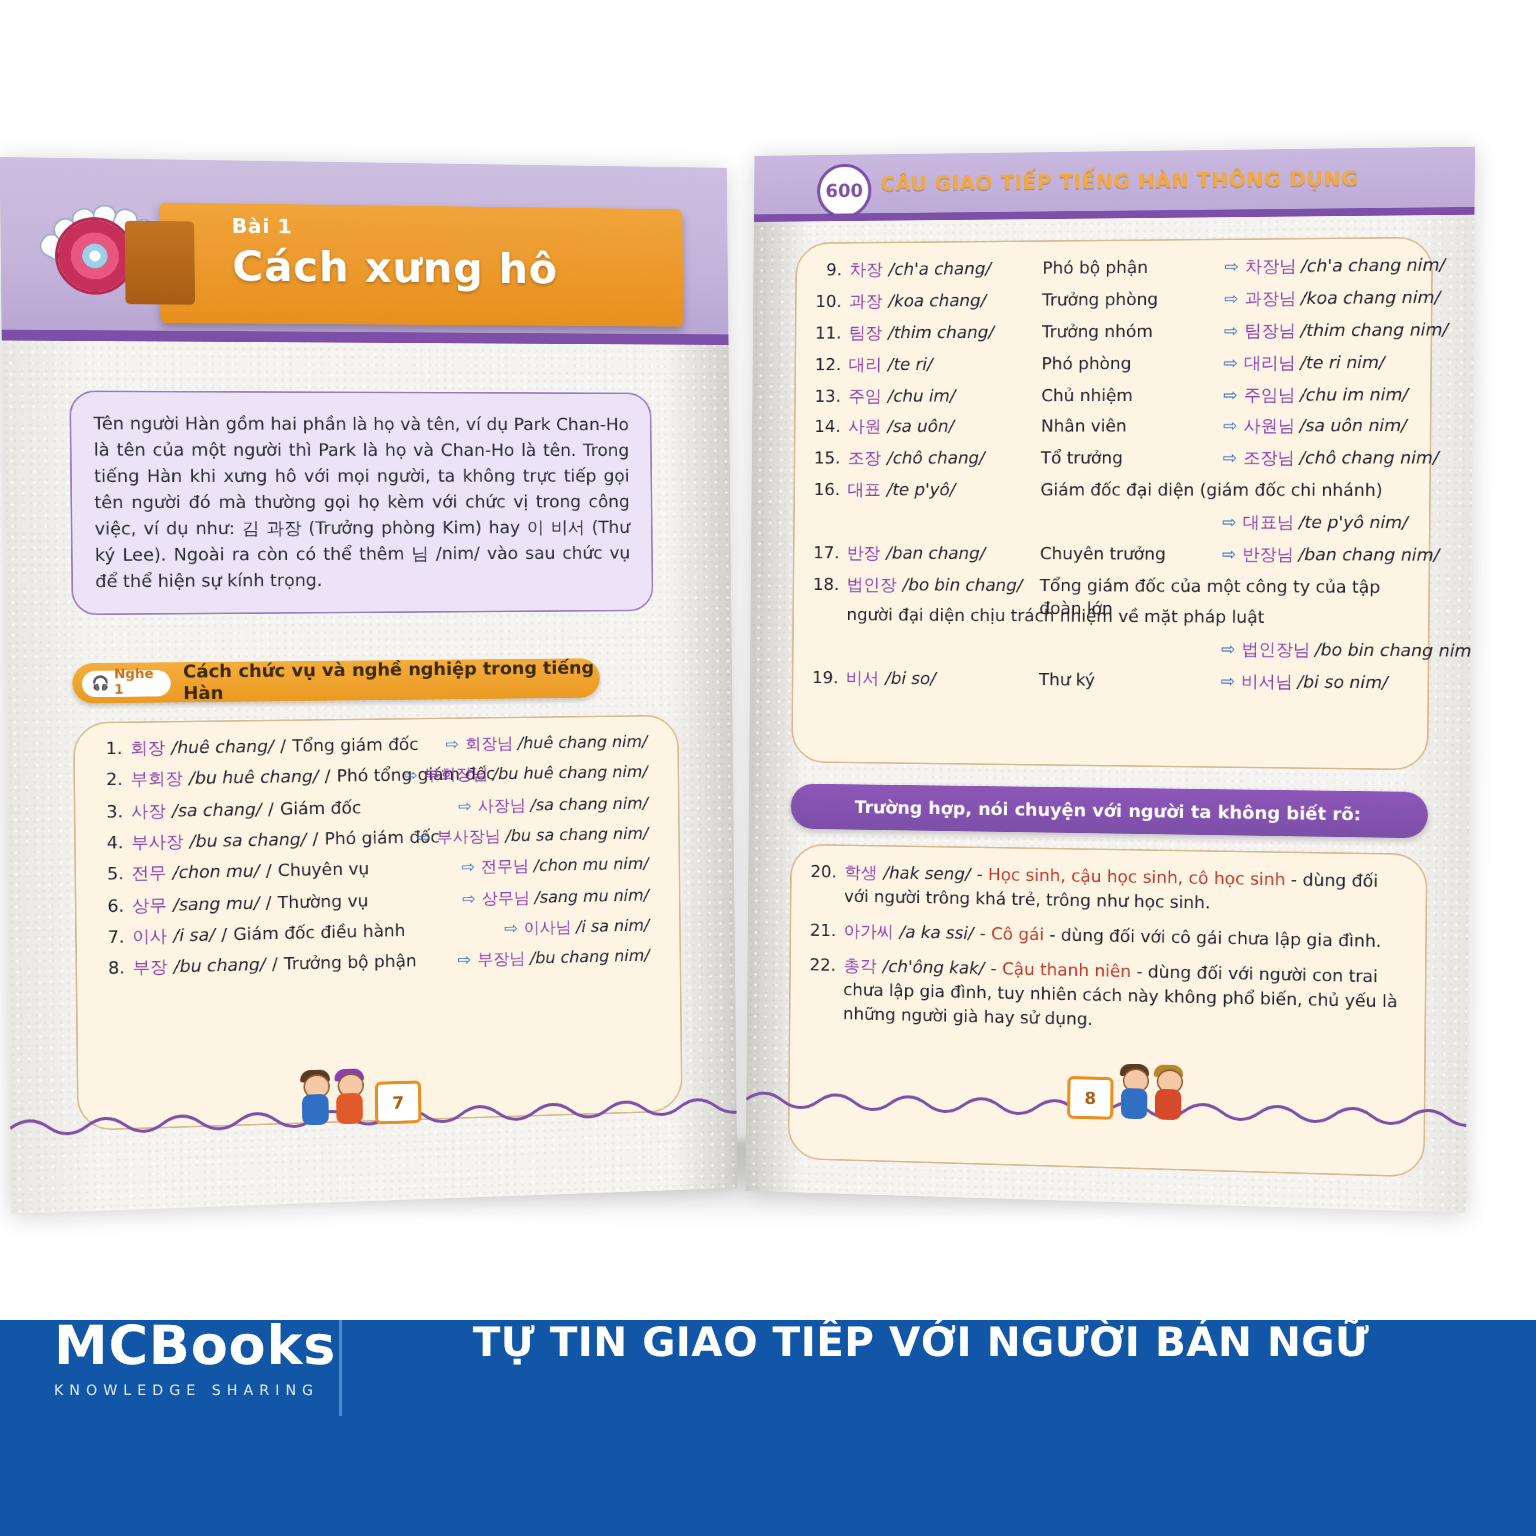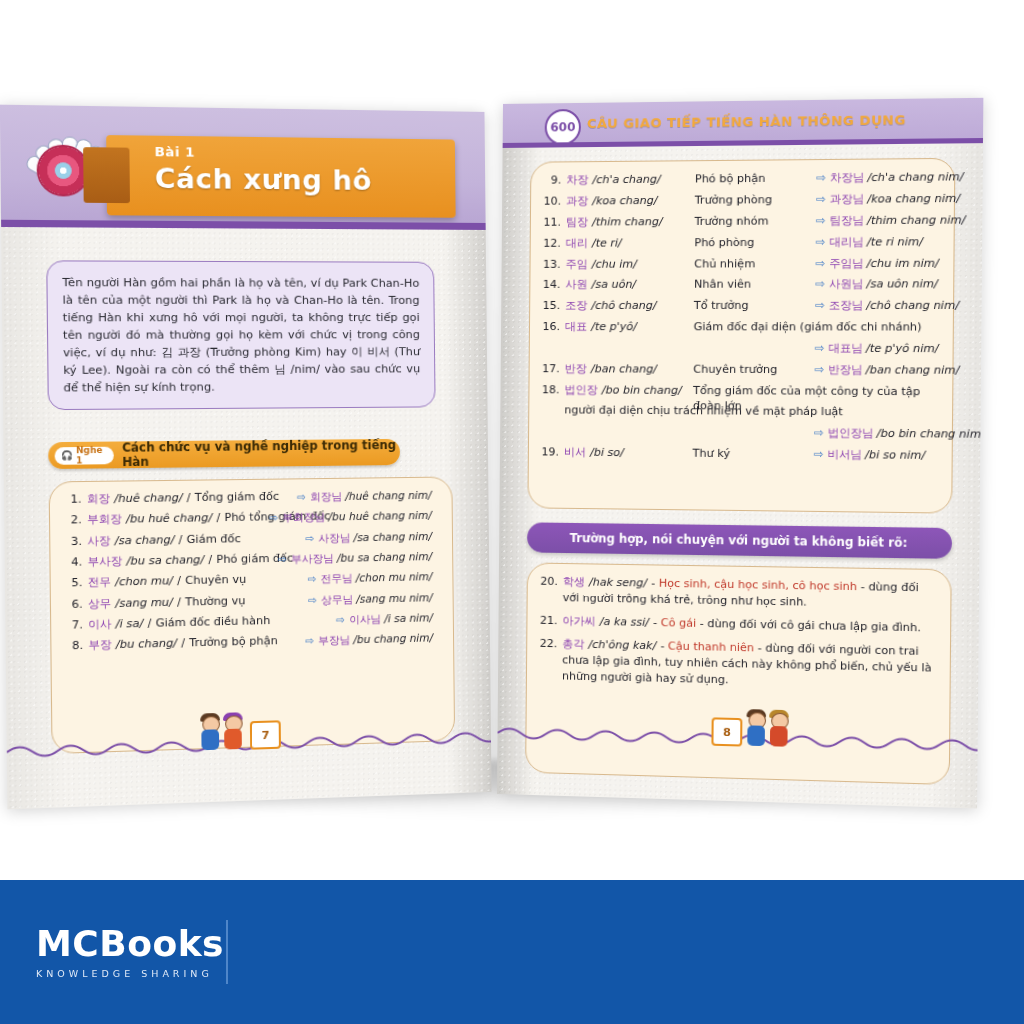--- a/index.html
+++ b/index.html
@@ -217,21 +217,21 @@
 
   .rp-list2{left:28px;top:458px;width:414px;height:210px;padding:10px 12px;}
   .rp2-row{font-size:11px;line-height:1.45;margin-bottom:7px;color:#23232b;display:flex;}
   .rp2-body{flex:1;}
   .hl-red{color:#c0392b;}
 
   
   .banner{
     position:absolute;left:0;top:880px;width:1024px;height:144px;
     background:#1256a8;
-    display:flex;align-items:center;
+    display:flex;
   }
   .brand{
     width:220px;padding-left:36px;box-sizing:border-box;color:#fff;
   }
   .brand-name{font-size:36px;font-weight:bold;letter-spacing:.5px;line-height:1;}
   .brand-sub{font-size:9.5px;letter-spacing:4px;margin-top:6px;color:#dfe9f7;}
   .brand-rule{
     width:2px;height:64px;background:#4f86c9;margin:0 16px 0 6px;
   }
   .banner-text{
@@ -599,14 +599,15 @@
       </div>
     </div>
   </div>
 
   <div class="banner">
     <div class="brand">
       <div class="brand-name">MCBooks</div>
       <div class="brand-sub">KNOWLEDGE SHARING</div>
     </div>
     <div class="brand-rule"></div>
+    <div class="banner-text">TỰ TIN GIAO TIẾP VỚI NGƯỜI BẢN NGỮ</div>
   </div>
 </div>
 
 </body></html>

